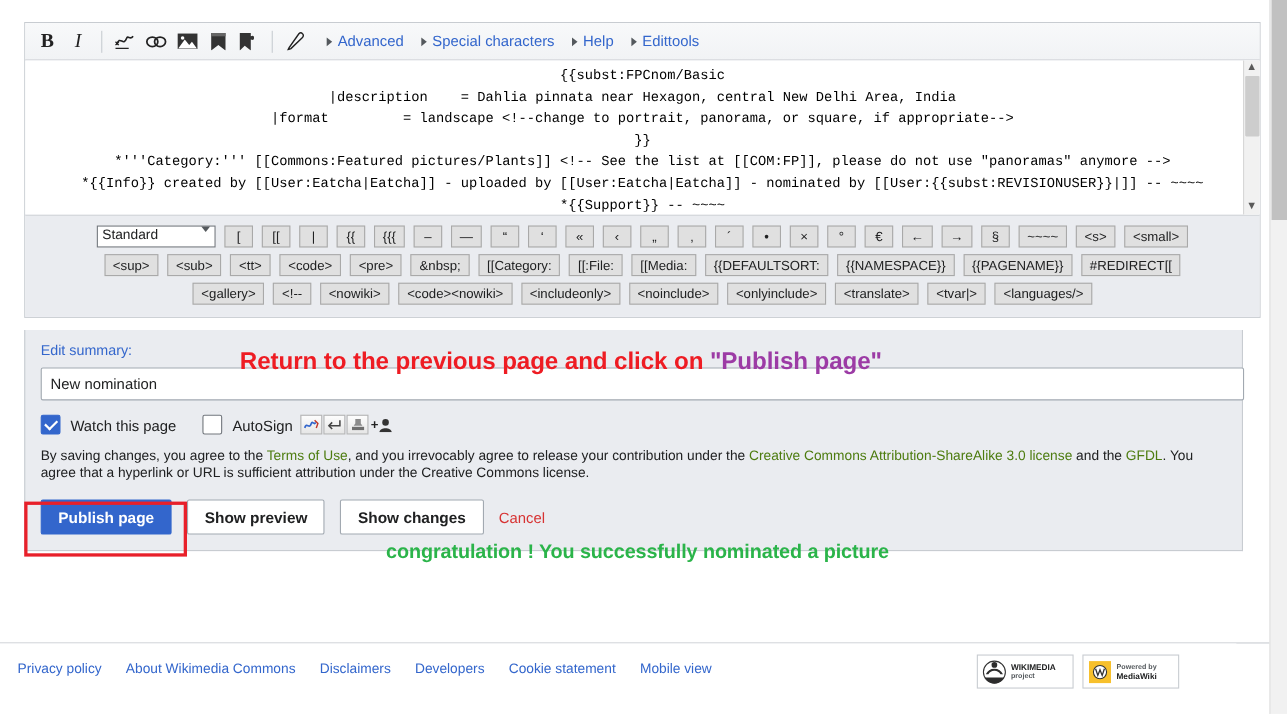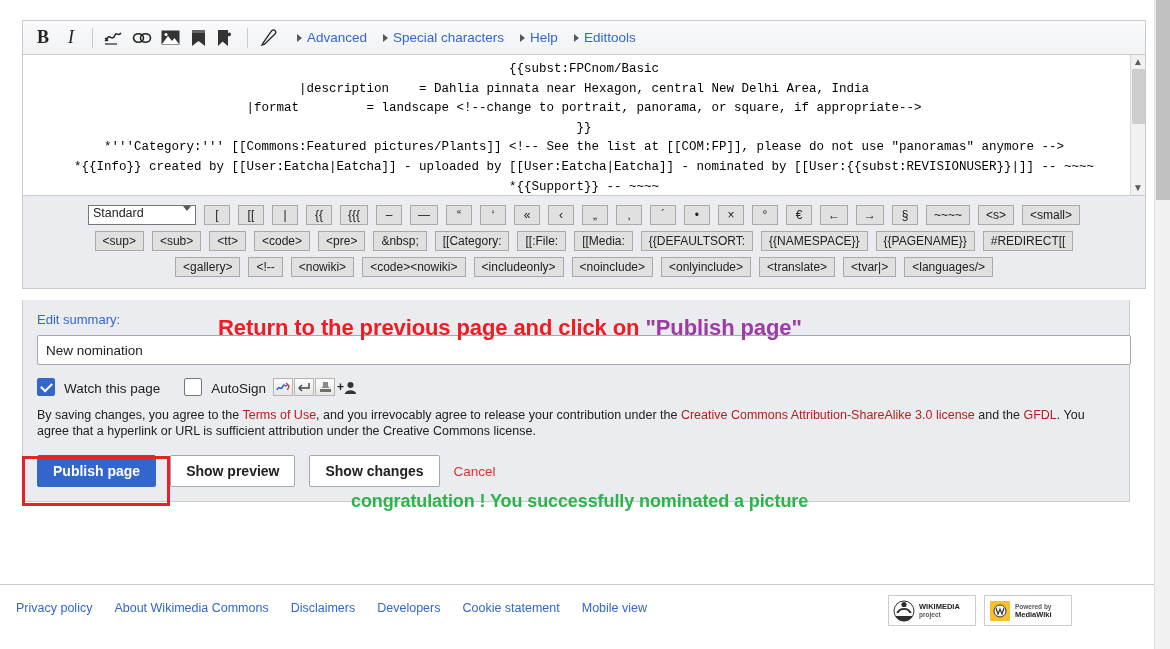--- a/index.html
+++ b/index.html
@@ -137,21 +137,21 @@
   .autosign-icons { display: flex; align-items: center; margin-left: 7px; gap: 1px;}
   .as-ic {
     width: 20px; height: 18px; border: 1px solid #b5b5b5;
     background: linear-gradient(to bottom,#fdfdfd,#e6e6e6);
     display:flex;align-items:center;justify-content:center; cursor:pointer;
   }
   .legal {
     margin-top: 12px; font-size: 12.5px; color: #202122; line-height: 15.5px;
     max-width: 1100px;
   }
-  .legal a { color: #b91c1c; text-decoration: none; }
+  .legal a { color: #4d7c0f; text-decoration: none; }
 
   .btn-row { display: flex; align-items: center; margin-top: 16px; gap: 14px; }
   .btn {
     font-size: 14px; font-weight: bold;
     padding: 7px 15px; border-radius: 2px; cursor: pointer;
     font-family: "Liberation Sans", sans-serif;
   }
   .btn-primary {
     background: #3366cc; color: #fff; border: 1px solid #3366cc;
   }

